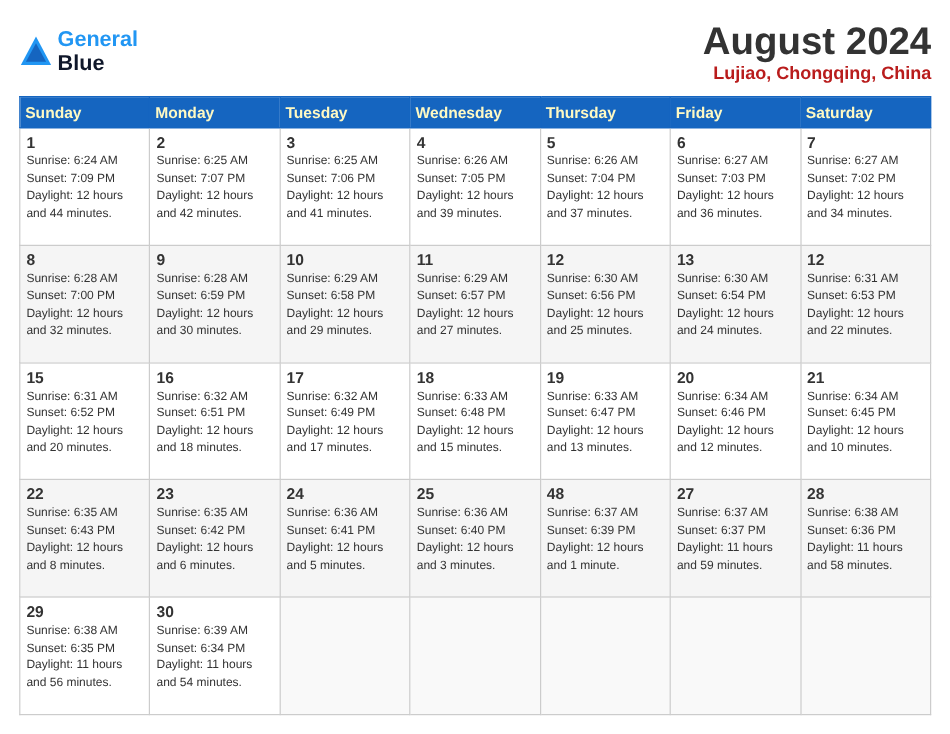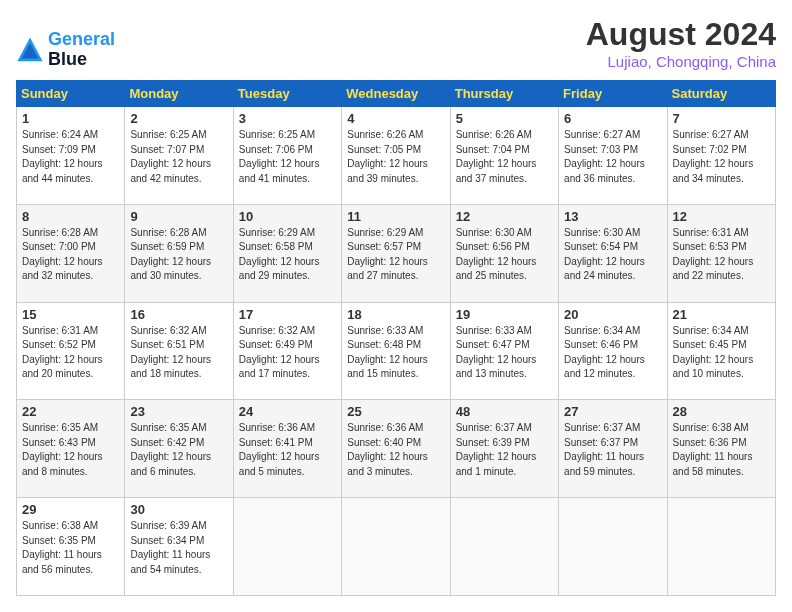--- a/index.html
+++ b/index.html
@@ -13,21 +13,21 @@
     .page {
       width: 792px;
       height: 612px;
       padding: 16px;
       display: flex;
       flex-direction: column;
     }
     .header {
       display: flex;
       justify-content: space-between;
-      align-items: flex-end;
+      align-items: center;
       margin-bottom: 10px;
     }
     .logo {
       display: flex;
       align-items: center;
       gap: 4px;
     }
     .logo-text {
       font-size: 18px;
       font-weight: bold;
@@ -44,32 +44,33 @@
     .title-block {
       text-align: right;
     }
     .month-title {
       font-size: 32px;
       font-weight: bold;
       color: #333;
     }
     .location {
       font-size: 15px;
-      color: #8b5cf6;
+      color: #b91c1c;
+      font-weight: bold;
     }
     .calendar {
       flex: 1;
       border-collapse: collapse;
       width: 100%;
       table-layout: fixed;
       border: 1px solid #ccc;
     }
     .calendar thead tr th {
       background: #1565C0;
-      color: #fde047;
+      color: #fef9c3;
       font-size: 13px;
       font-weight: bold;
       padding: 5px 4px;
       text-align: left;
       border: 1px solid #1565C0;
     }
     .calendar tbody tr td {
       vertical-align: top;
       border: 1px solid #ccc;
       padding: 4px 5px;

